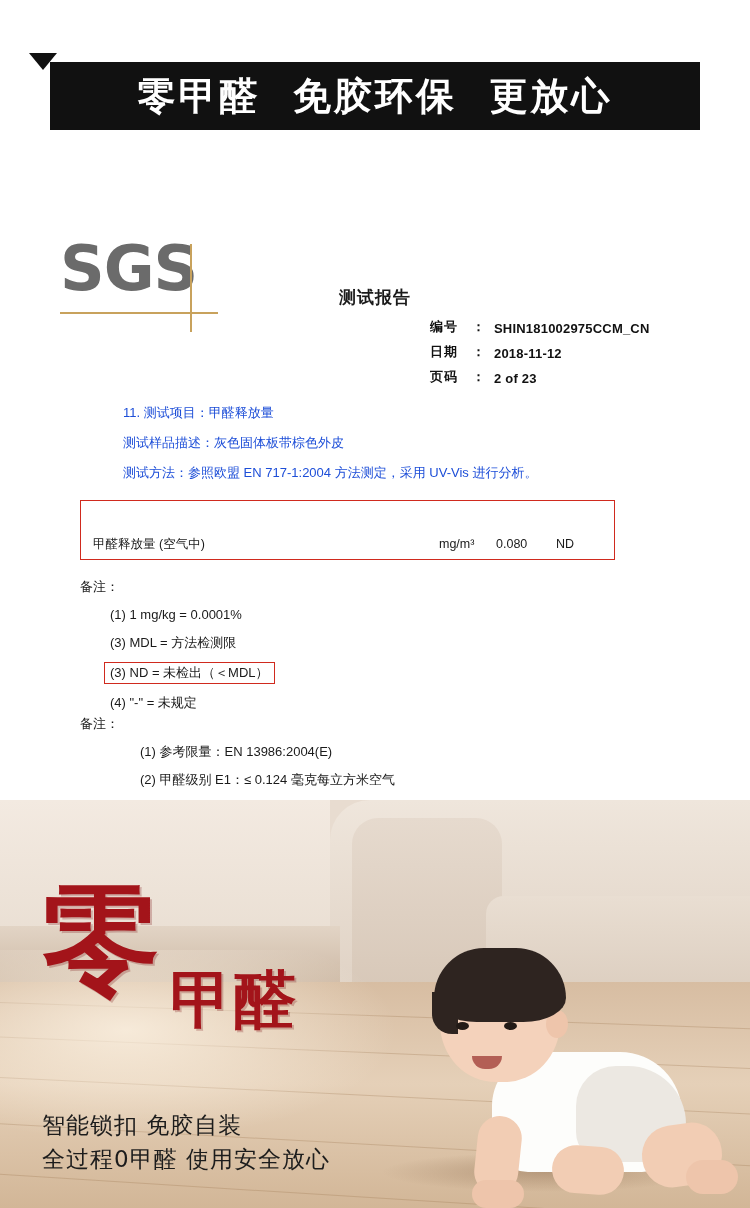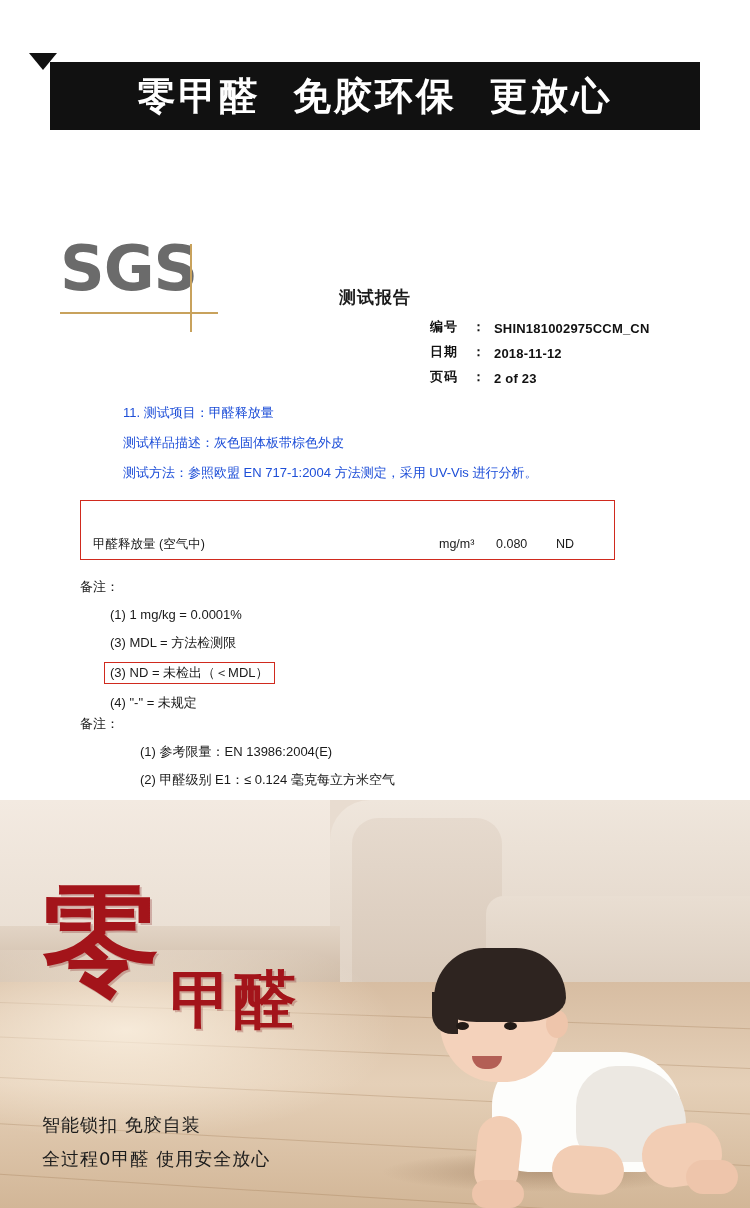--- a/index.html
+++ b/index.html
@@ -360,21 +360,21 @@
     line-height: 64px;
     letter-spacing: 2px;
     text-shadow: 2px 2px 0 rgba(120,10,14,0.25);
   }
 
   
   .slogan {
     position: absolute;
     left: 42px; top: 1108px;
     width: 420px;
-    font-size: 18px;
+    font-size: 23px;
     line-height: 34px;
     color: #1c1c1c;
     font-family: "DejaVu Sans", sans-serif;
     letter-spacing: 1px;
   }
 </style>
 </head>
 <body>
 
 <div class="banner-wrap">

